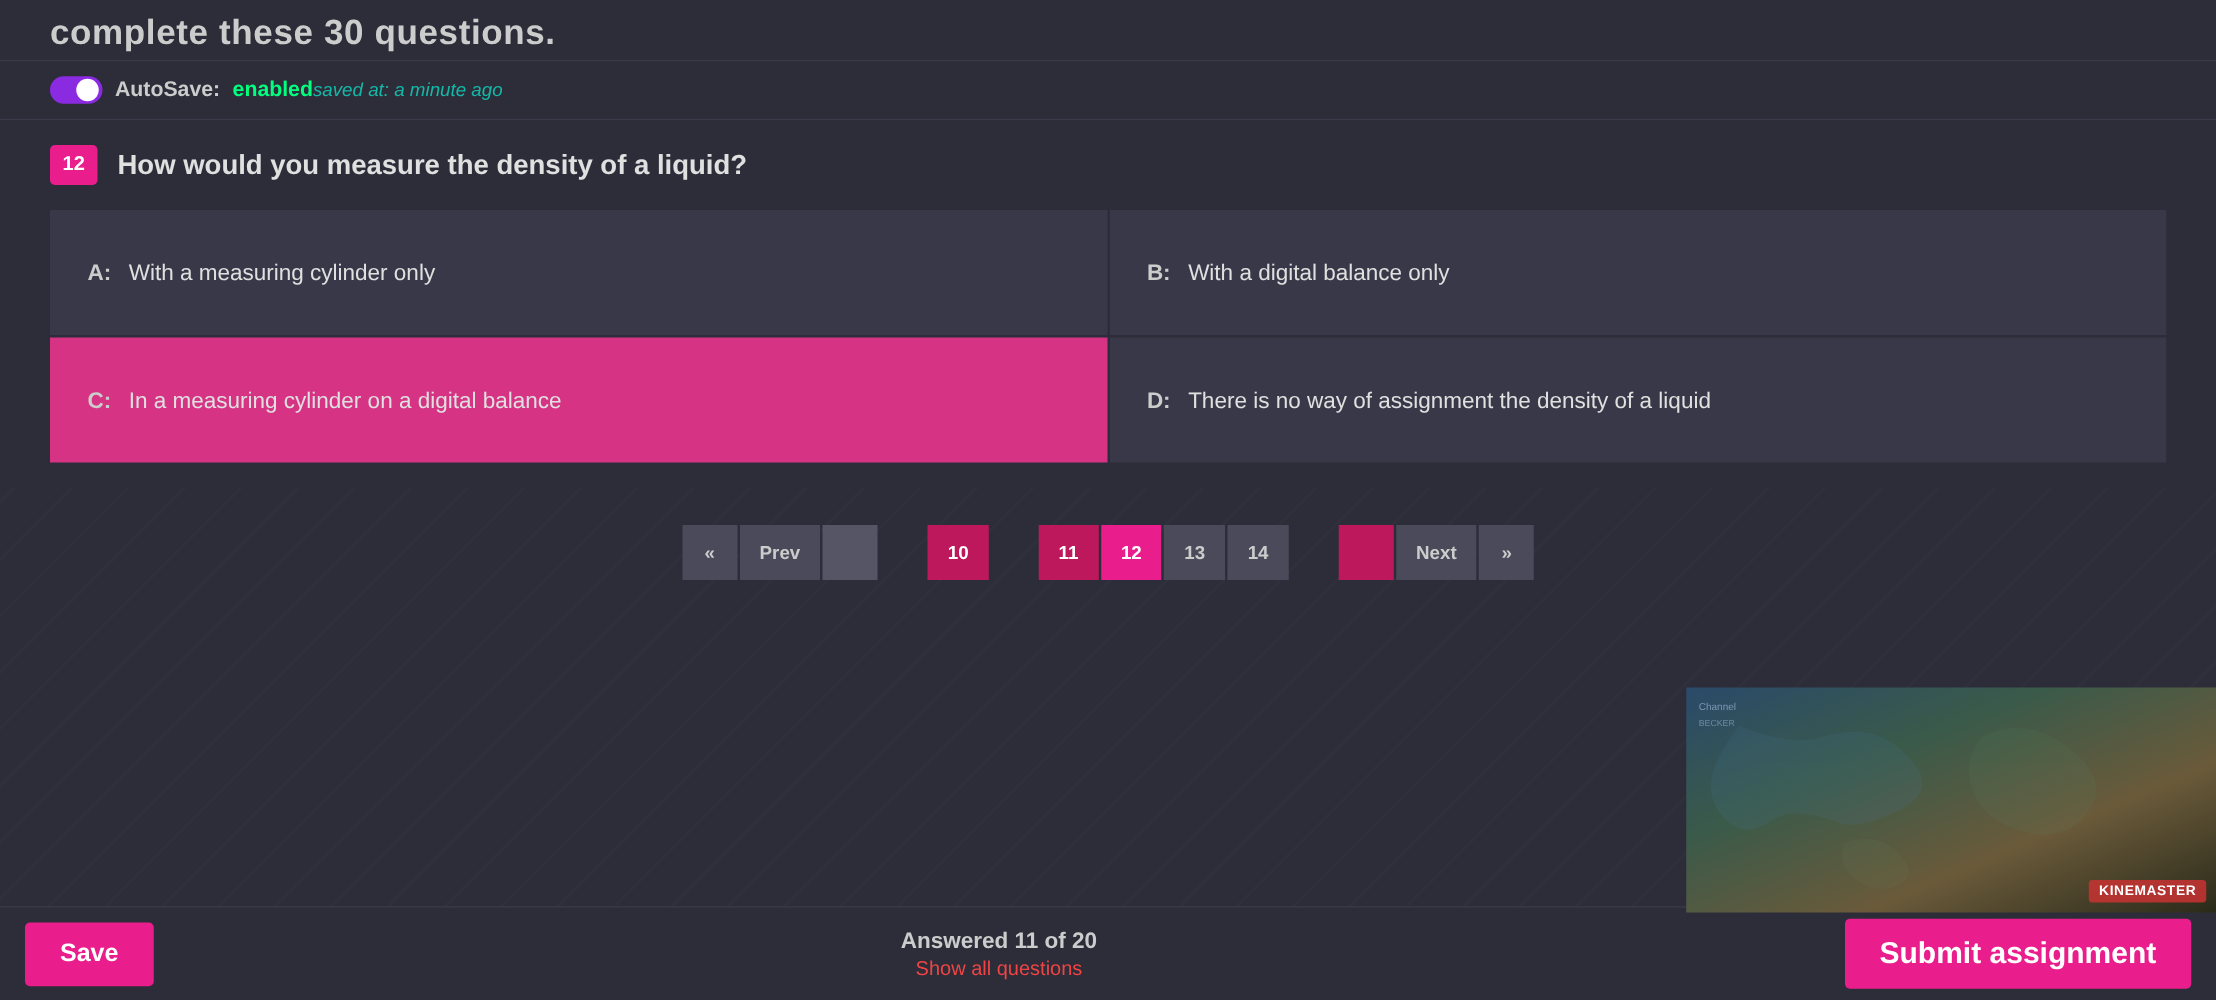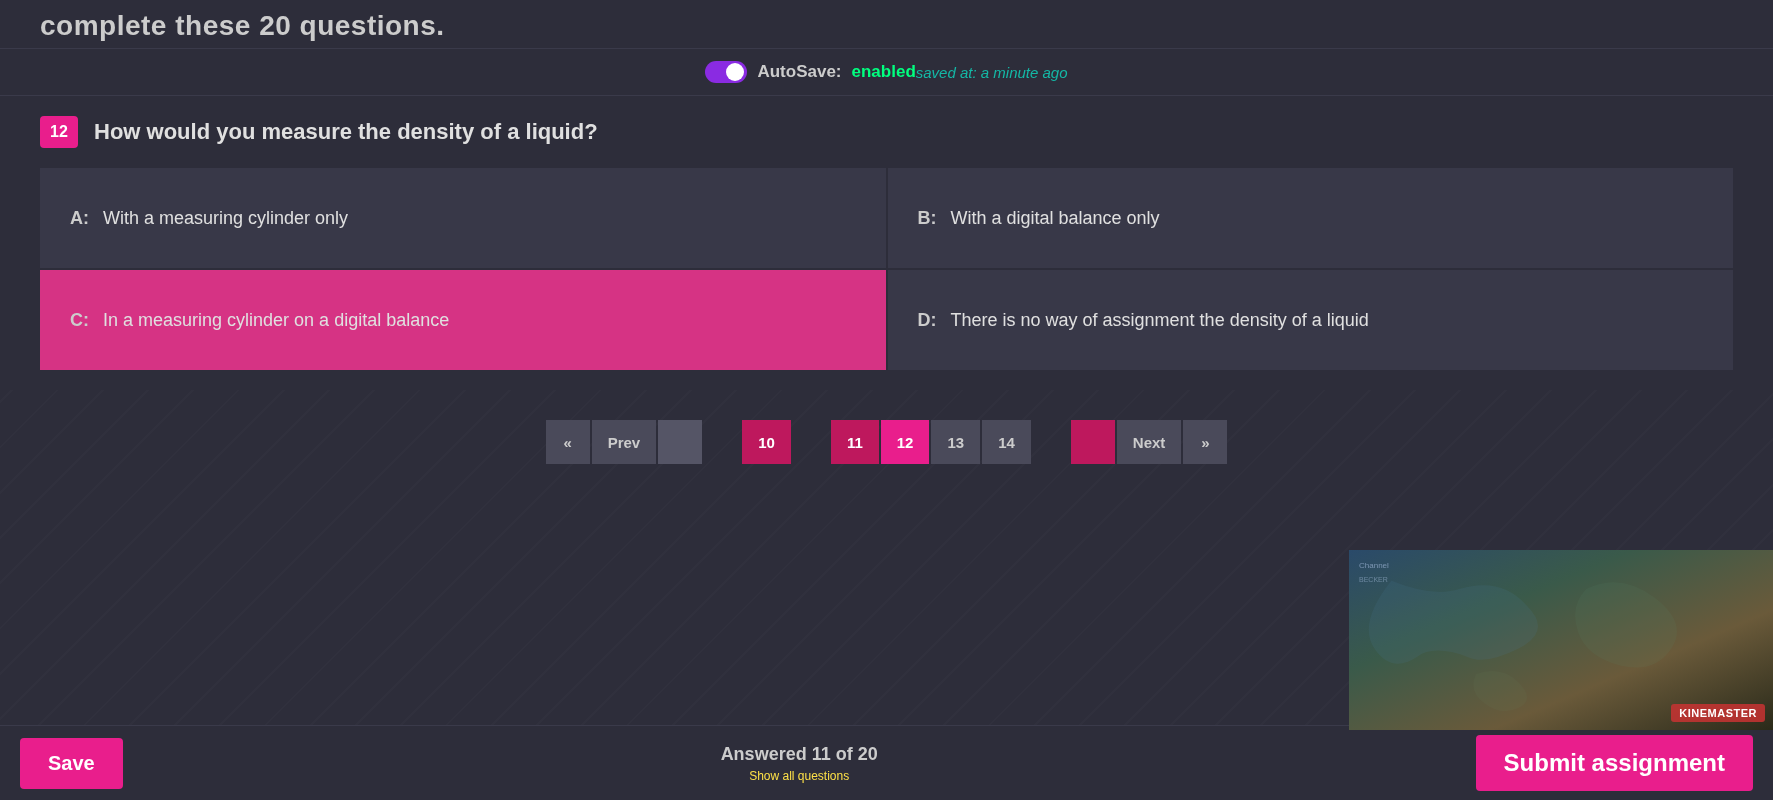--- a/index.html
+++ b/index.html
@@ -32,21 +32,21 @@
       color: #ccc;
       letter-spacing: 0.5px;
     }
 
     
     .autosave-bar {
       background: #2d2d3a;
       padding: 12px 40px;
       display: flex;
       align-items: center;
-      justify-content: center;
+      justify-content: flex-start;
       border-bottom: 1px solid #3a3a4a;
     }
 
     .autosave-left {
       display: flex;
       align-items: center;
       gap: 10px;
     }
 
     .toggle-switch {
@@ -223,22 +223,22 @@
       text-align: center;
     }
 
     .answered-count {
       font-size: 18px;
       color: #ccc;
       font-weight: bold;
     }
 
     .show-all-questions {
-      font-size: 12px;
-      color: #fde047;
+      font-size: 16px;
+      color: #ef4444;
       cursor: pointer;
       margin-top: 4px;
     }
 
     .submit-button {
       background: #e91e8c;
       color: white;
       border: none;
       font-size: 24px;
       font-weight: bold;
@@ -314,21 +314,21 @@
   </style>
 </head>
 <body>
 
 <div class="page-wrapper">
   <div class="page-overlay"></div>
 
   <div class="content-area">
 
     <div class="header-bar">
-      <span class="header-title">complete these 20 questions.</span>
+      <span class="header-title">complete these 30 questions.</span>
     </div>
 
     <div class="autosave-bar">
       <div class="autosave-left">
         <div class="toggle-switch"></div>
         <span class="autosave-label">AutoSave:</span>
         <span class="autosave-status">enabled</span>
       </div>
       <span class="saved-at">saved at: a minute ago</span>
     </div>

